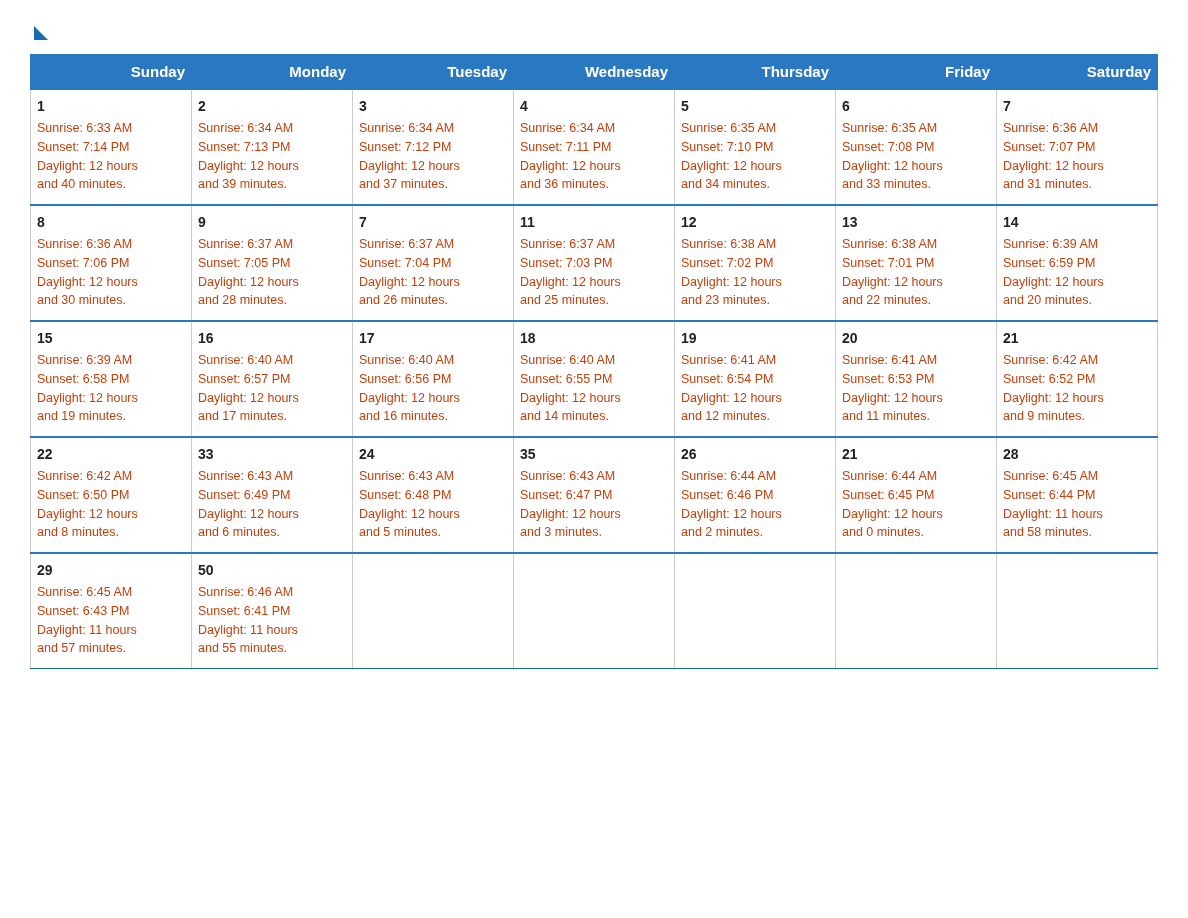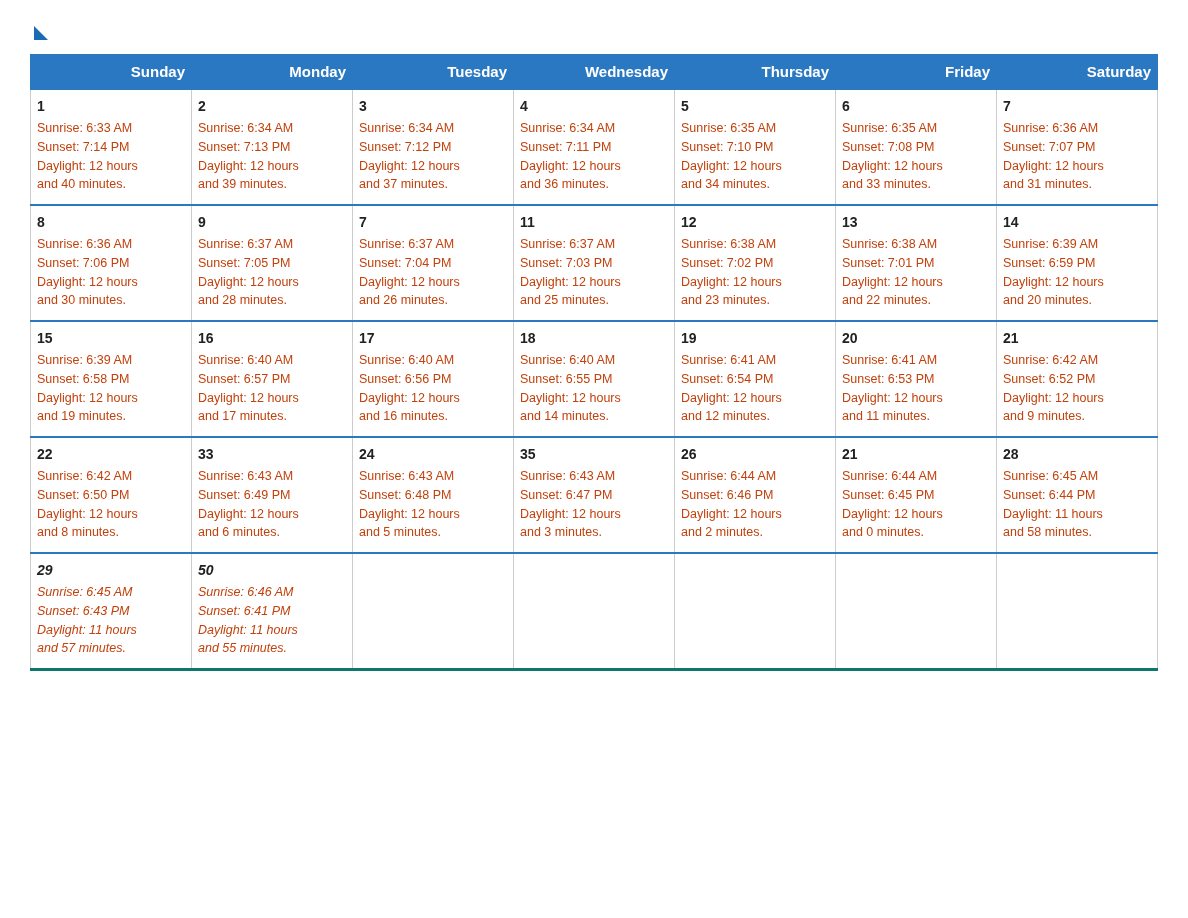--- a/index.html
+++ b/index.html
@@ -87,22 +87,21 @@
       font-size: 14px;
       font-weight: bold;
       color: #222;
       margin-bottom: 2px;
     }
     .day-info {
       color: #c2410c;
       font-size: 12.5px;
     }
     tbody tr:last-child td {
-      border-bottom: 3px solid #0f766e;
-      font-style: italic;
+      border-bottom: 1px solid #0f766e;
     }
     .empty-cell {
       background: #fff;
     }
   </style>
 </head>
 <body>
 
 <div class="header-section">
   <div class="logo">

